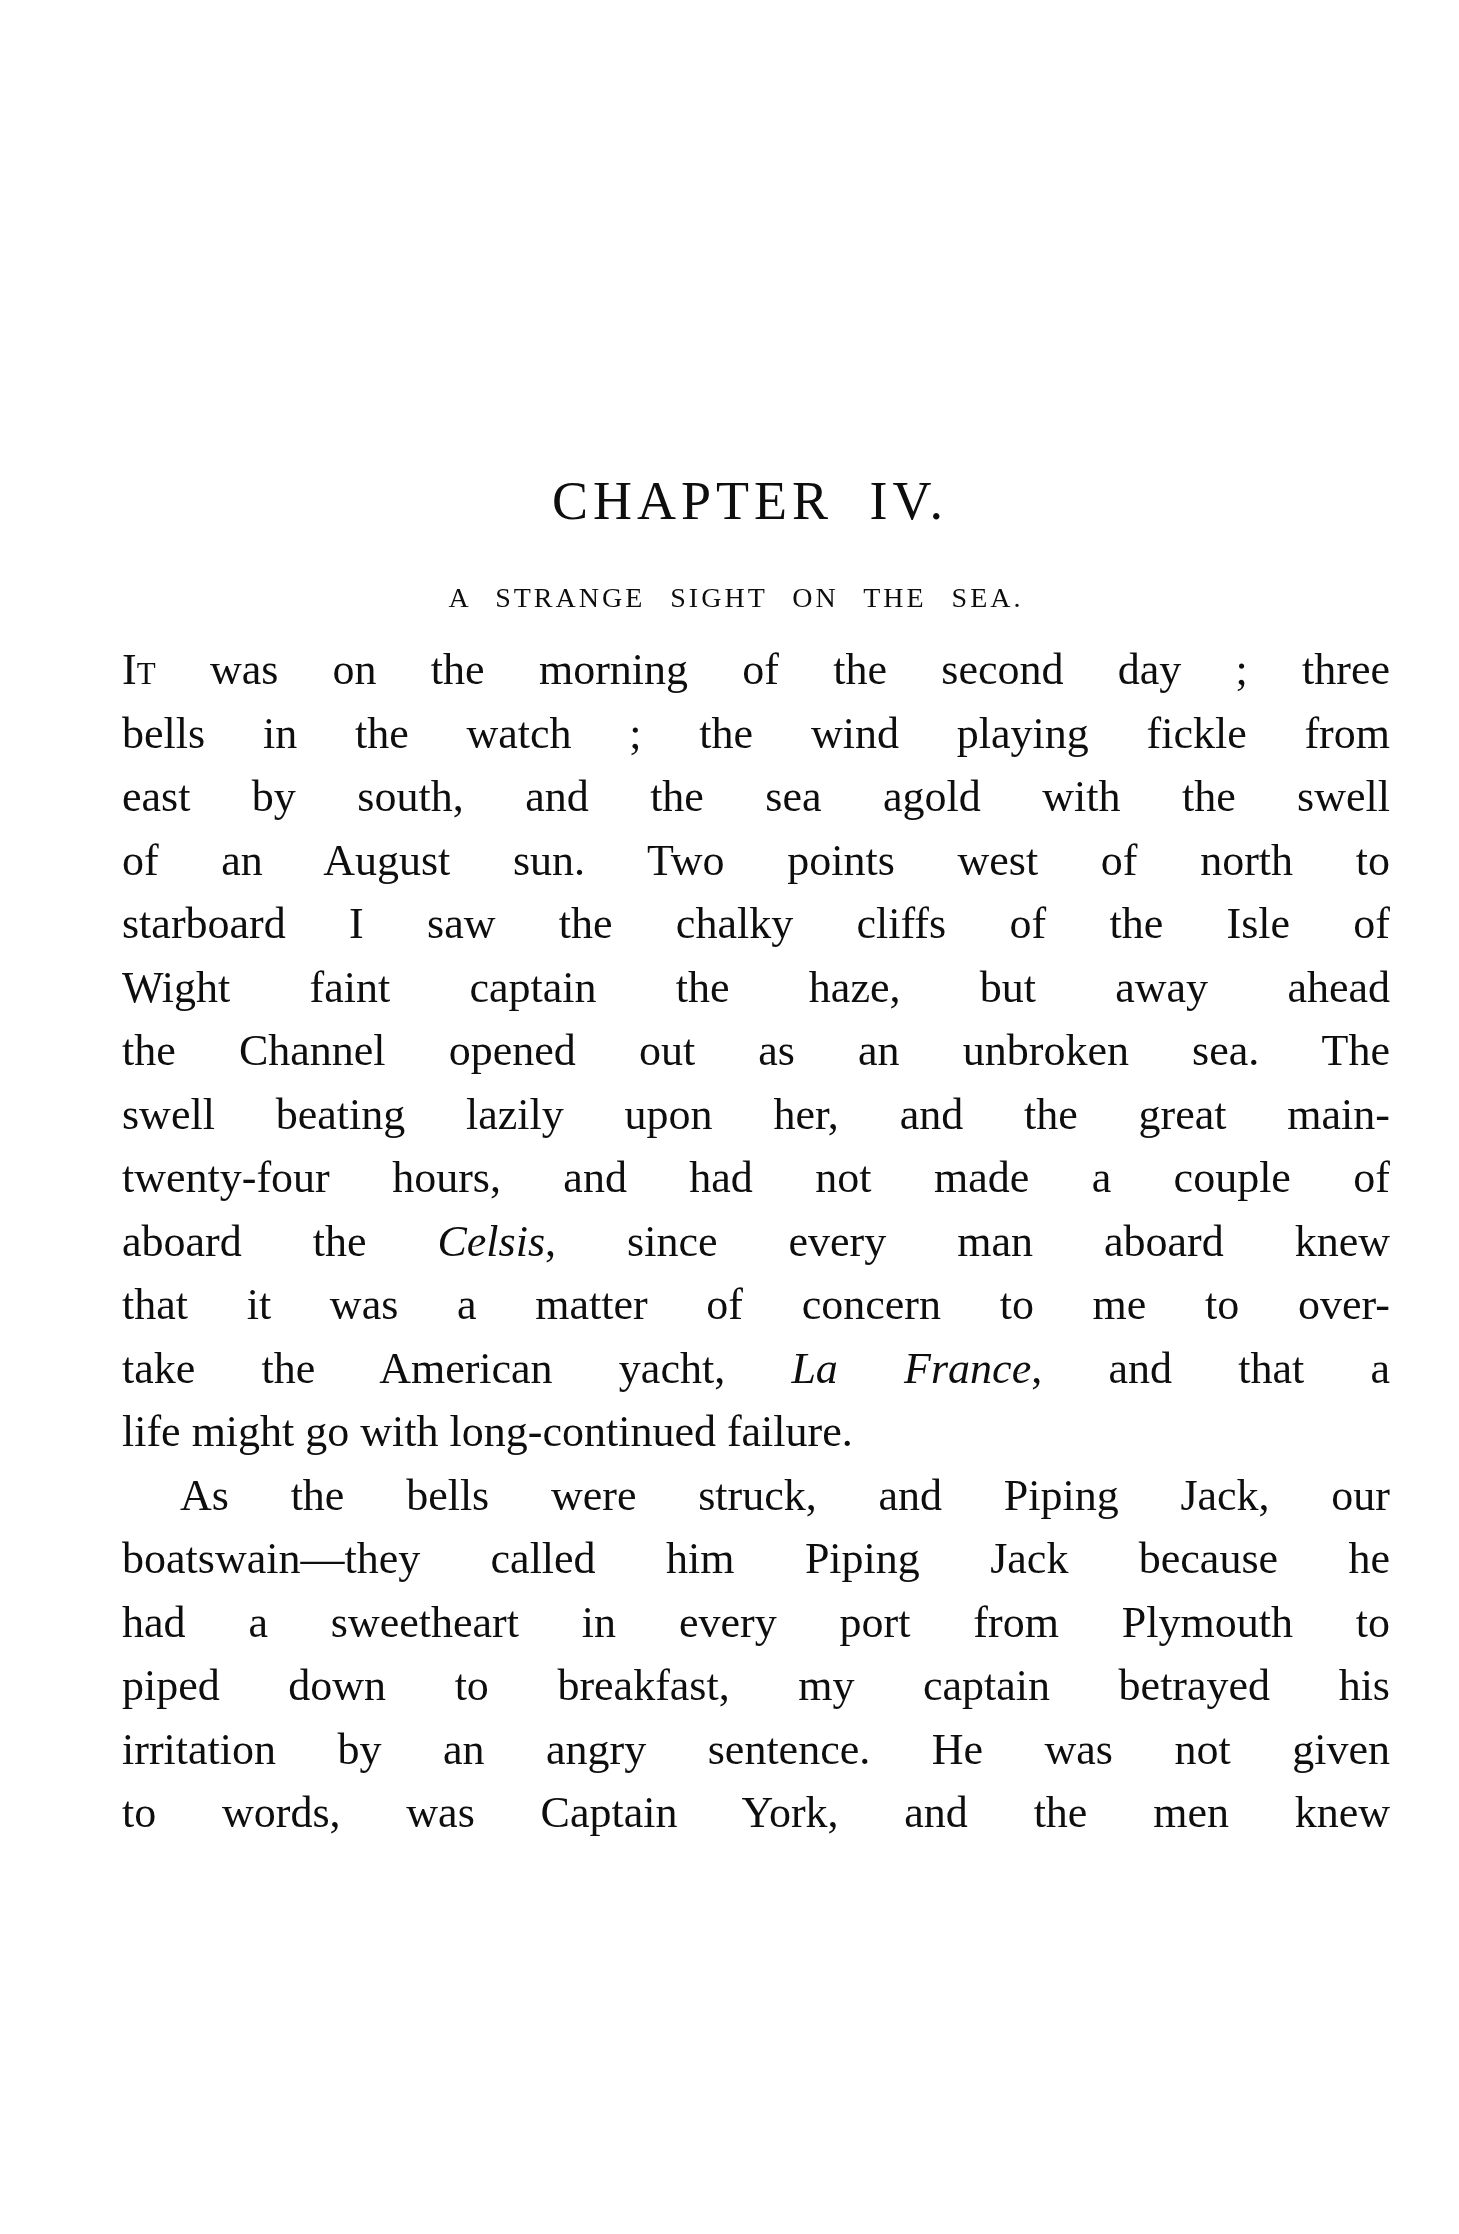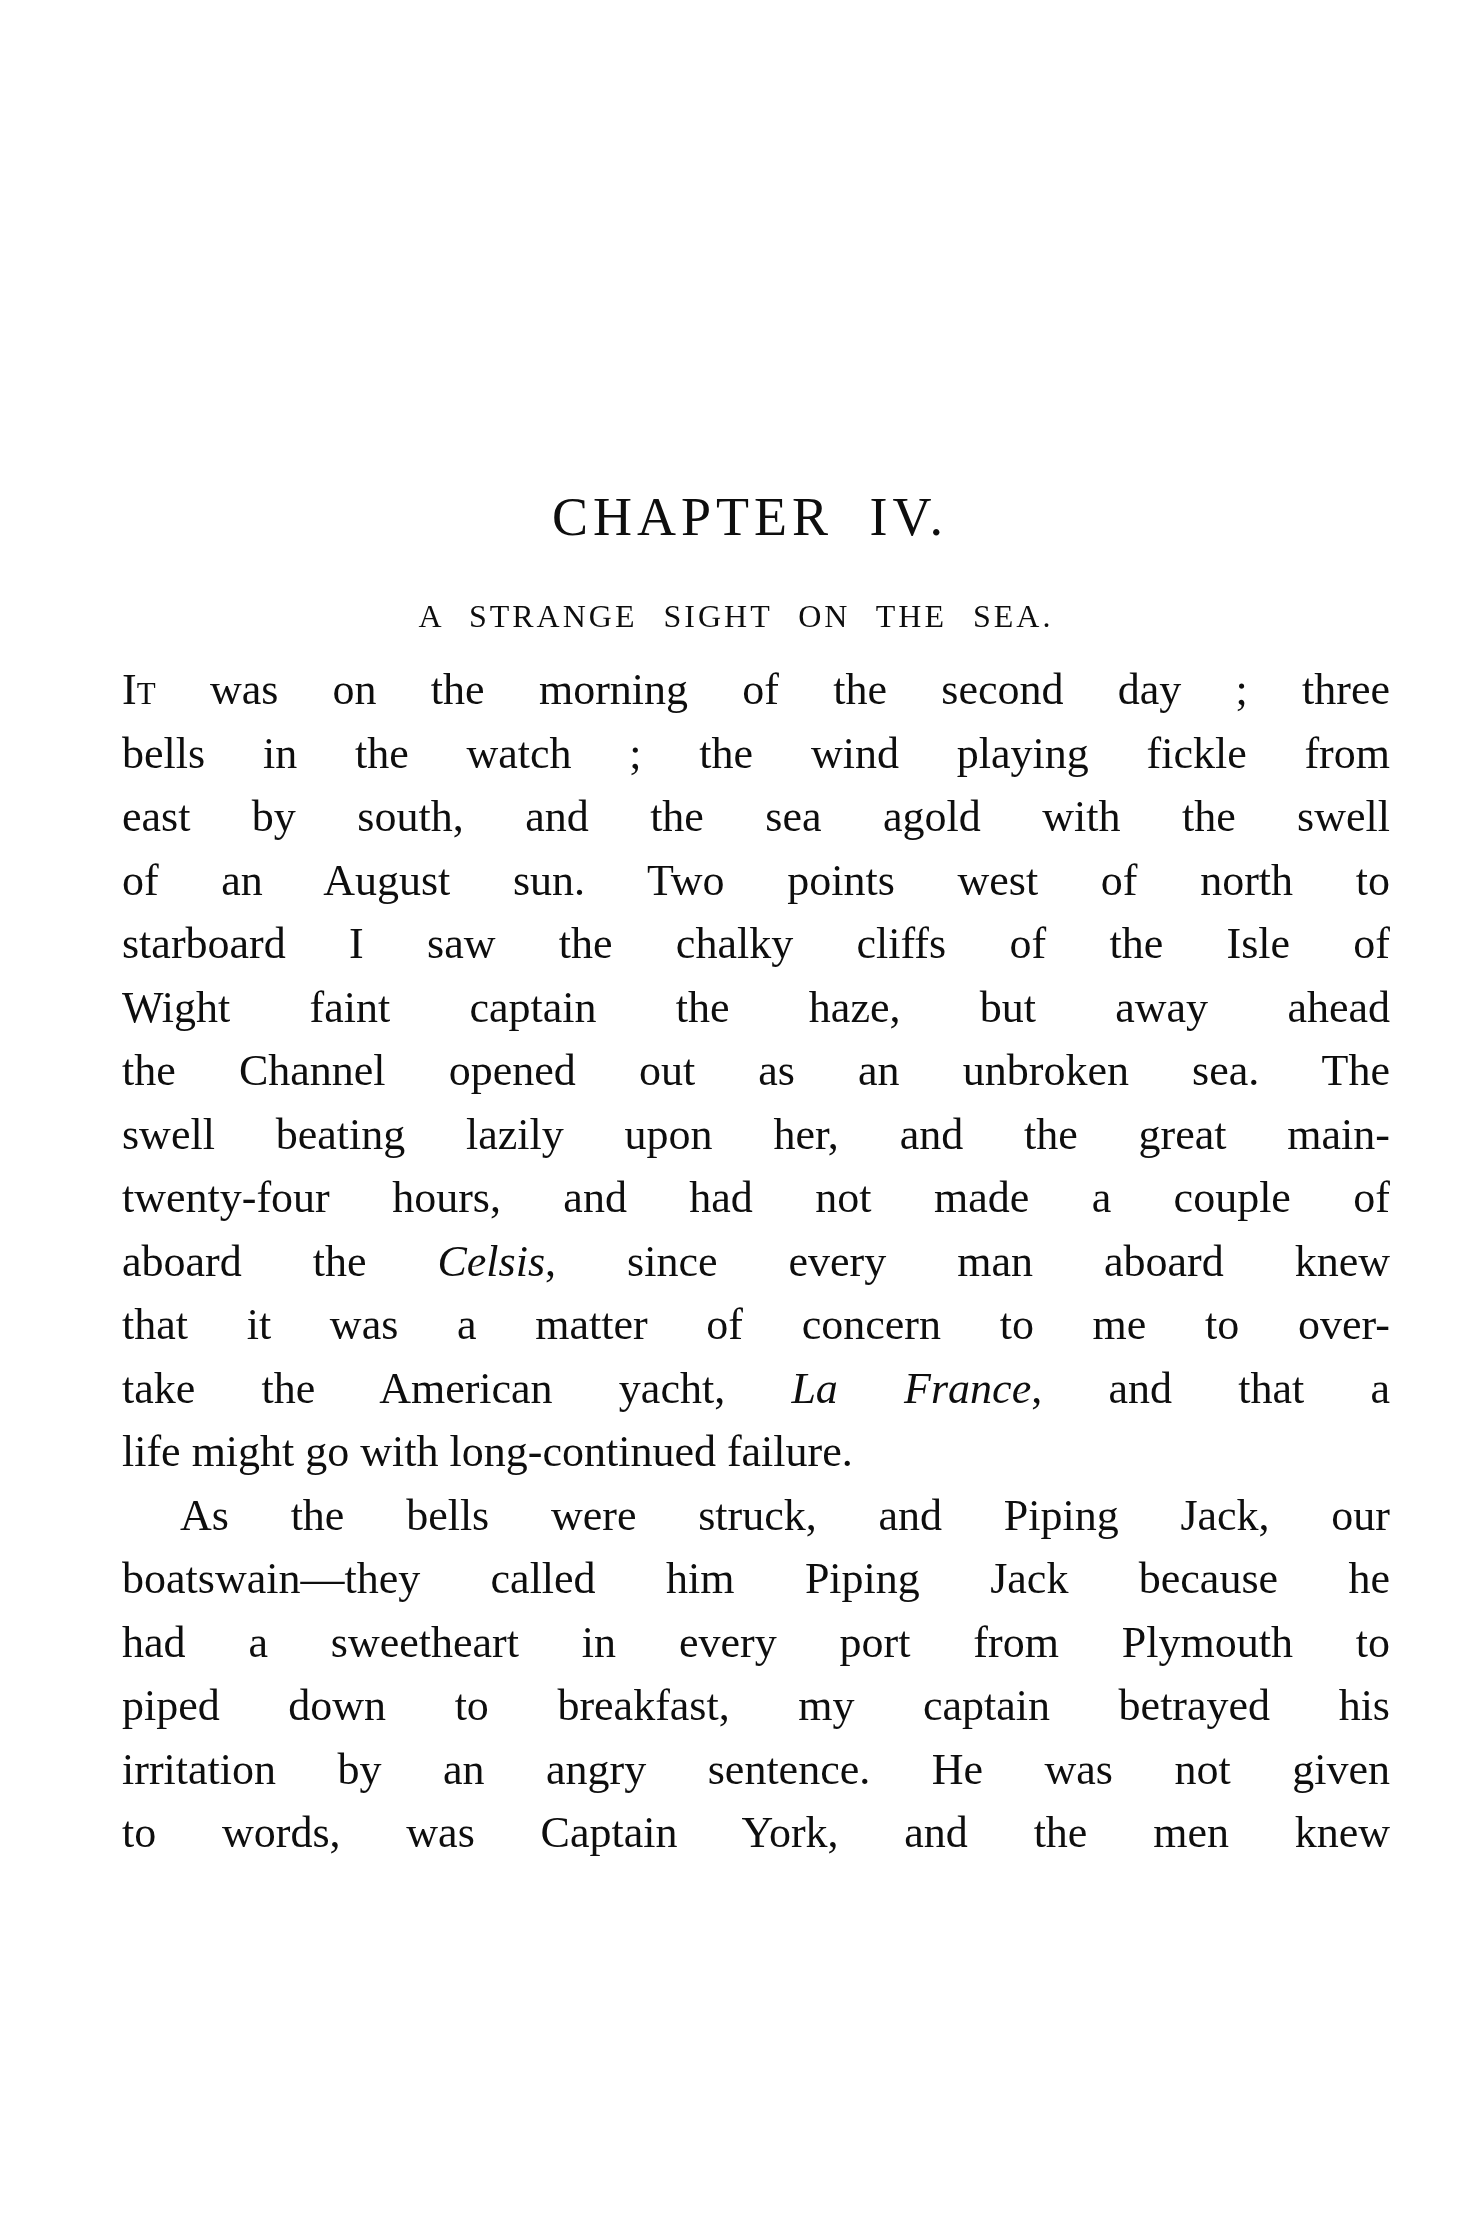--- a/index.html
+++ b/index.html
@@ -9,35 +9,35 @@
     background: #ffffff;
     color: #0e0e0e;
     font-family: "Liberation Serif", "DejaVu Serif", serif;
     overflow: hidden;
   }
   .content {
     margin-left: 122px;
     width: 1268px;
   }
   .chapter {
-    margin: 16px;
+    margin: 0;
     padding-top: 474px;
     text-align: center;
     font-size: 54px;
     font-weight: normal;
     letter-spacing: 5px;
     word-spacing: 18px;
     line-height: 1;
     transform: translateX(-6px);
   }
   .section {
     margin: 0;
     margin-top: 56px;
     text-align: center;
-    font-size: 32px;
+    font-size: 28px;
     font-weight: normal;
     letter-spacing: 3px;
     word-spacing: 15px;
     line-height: 1;
     transform: translateX(-20px);
   }
   .body-text {
     margin-top: 26px;
     font-size: 44px;
     line-height: 63.5px;

